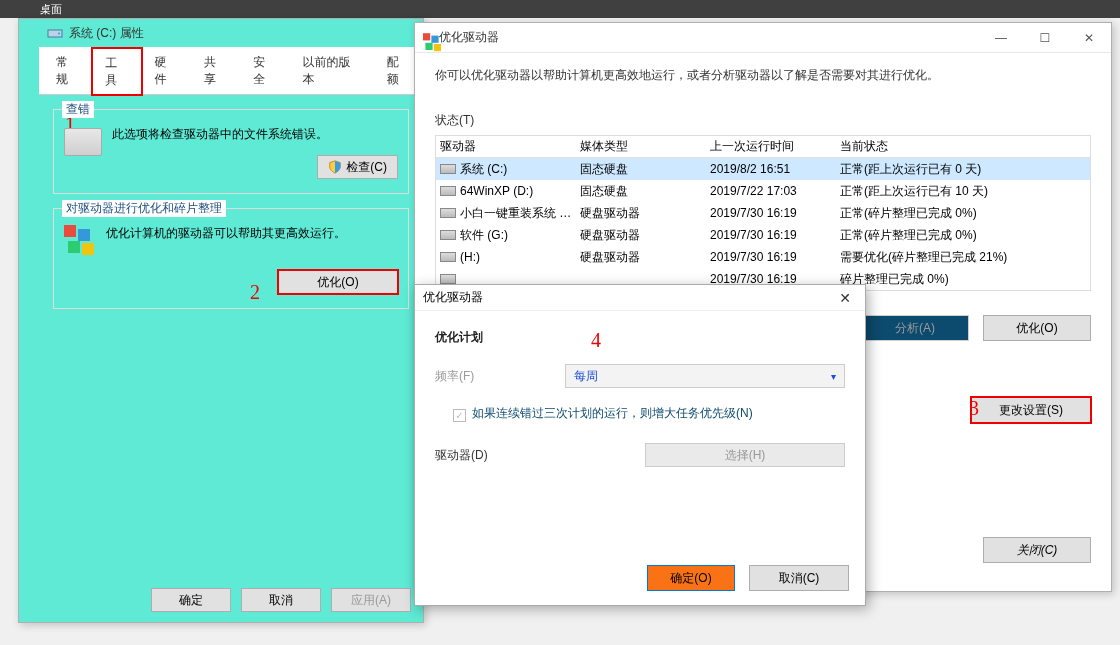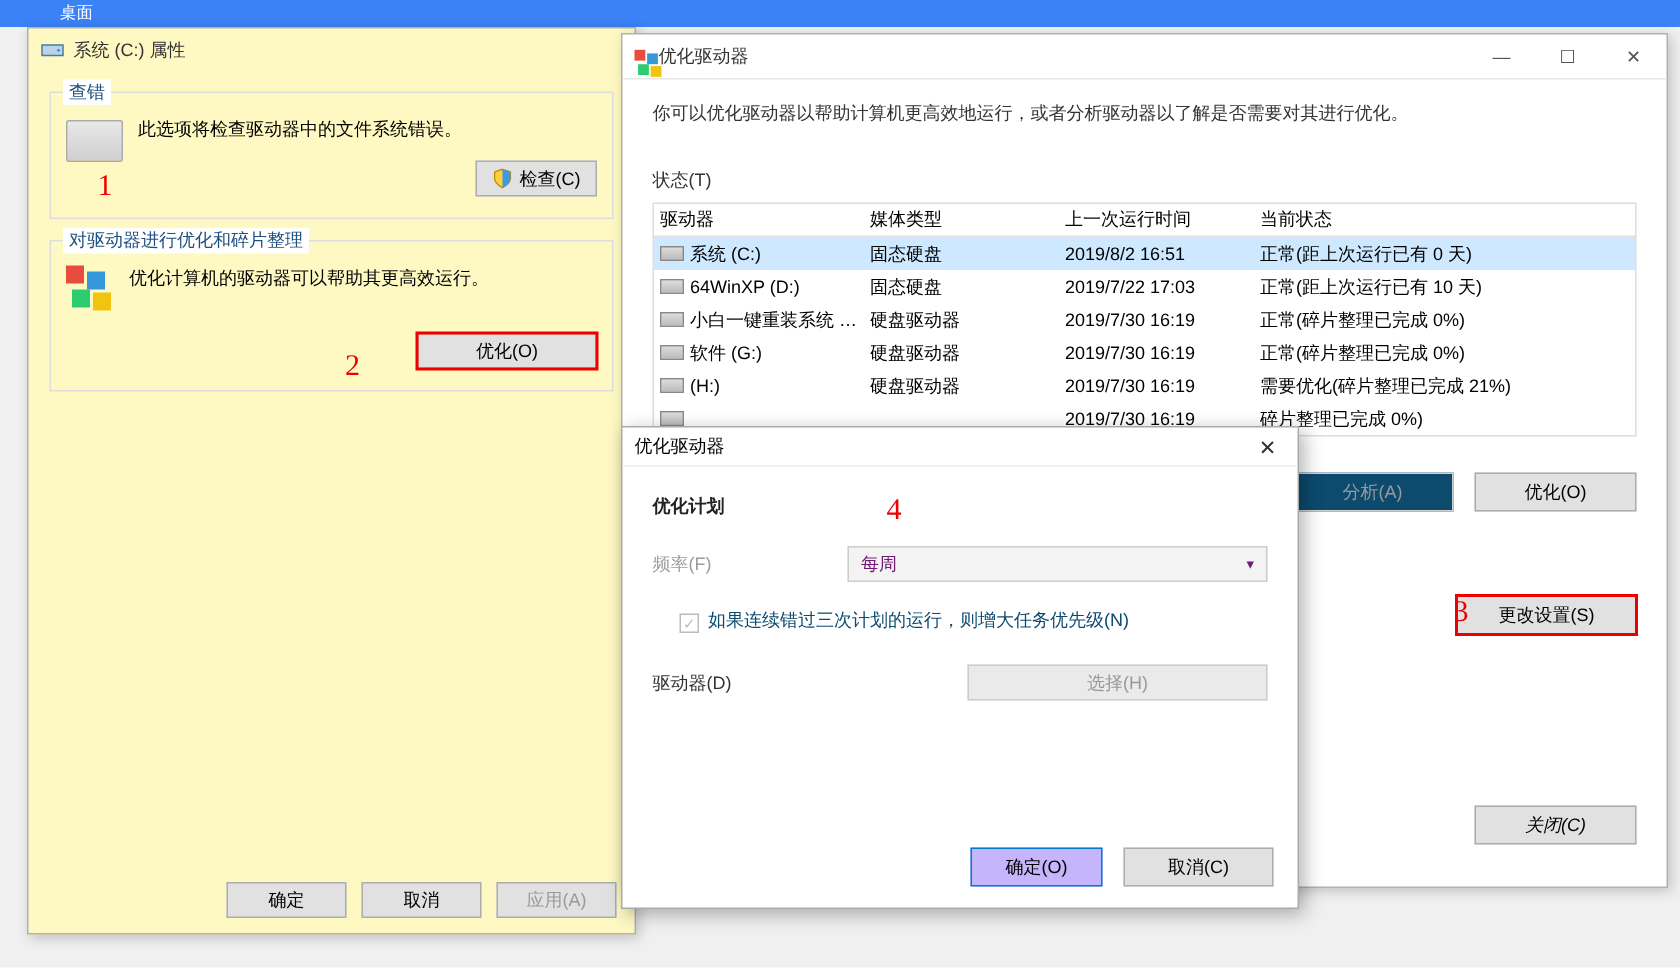--- a/index.html
+++ b/index.html
@@ -1,21 +1,21 @@
 <!DOCTYPE html>
 <html><head>
 <meta charset="utf-8">
 <style>
 * { box-sizing: border-box; margin: 0; padding: 0; font-family: "Microsoft YaHei", "Segoe UI", sans-serif; font-size: 12px; }
 body { background: #f0f0f0; width: 1120px; height: 645px; position: relative; overflow: hidden; }
 
-.desktop-bar { position: absolute; left: 0; top: 0; width: 1120px; height: 18px; background: #3b82f6; color: #fff; padding-left: 40px; font-size: 11px; line-height: 18px; }
-
-
-.dialog1 { position: absolute; left: 18px; top: 18px; width: 406px; height: 605px; background: #fef9c3; border: 1px solid #b0b0b0; box-shadow: 2px 2px 8px rgba(0,0,0,0.2); }
+.desktop-bar { position: absolute; left: 0; top: 0; width: 1120px; height: 18px; background: #404040; color: #fff; padding-left: 40px; font-size: 11px; line-height: 18px; }
+
+
+.dialog1 { position: absolute; left: 18px; top: 18px; width: 406px; height: 605px; background: #5eead4; border: 1px solid #b0b0b0; box-shadow: 2px 2px 8px rgba(0,0,0,0.2); padding-left: 20px; }
 .titlebar { height: 28px; display: flex; align-items: center; padding: 0 8px; color: #333; }
 .titlebar .drv-icon { width: 16px; height: 16px; margin-right: 6px; }
 
 .tabs { display: flex; border-bottom: 1px solid #ccc; padding-left: 4px; background: #fff; }
 .tab { padding: 6px 12px; border: 1px solid transparent; border-bottom: none; color: #333; cursor: default; }
 .tab.active { border-color: #ccc; background: #fff; position: relative; top: 1px; }
 .hl-red { outline: 2px solid #e00; outline-offset: -1px; }
 
 .group { margin: 14px; border: 1px solid #ddd; padding: 10px 10px 14px; position: relative; }
 .group-title { position: absolute; top: -9px; left: 8px; background: #fff; padding: 0 4px; color: #205080; }
@@ -72,38 +72,47 @@
 .d3-title .x { margin-left: auto; width: 24px; text-align: center; color: #333; font-size: 14px; }
 .d3-body { padding: 18px 20px; }
 .d3-heading { font-weight: bold; margin-bottom: 18px; color: #222; }
 .chk-row { display: flex; align-items: center; gap: 6px; padding: 3px 4px; margin-bottom: 14px; }
 .chk { width: 13px; height: 13px; border: 1px solid #555; background: #fff; display: inline-flex; align-items: center; justify-content: center; font-size: 10px; color: #333; }
 .chk.checked::after { content: "✓"; }
 .chk.disabled { border-color: #bbb; color: #bbb; }
 .form-row { display: flex; align-items: center; margin-bottom: 14px; }
 .form-label { width: 130px; color: #333; }
 .form-label.disabled { color: #9c9c9c; }
-.combo { flex: 1; height: 24px; border: 1px solid #ccc; background: #f3f3f3; color: #701a75; display: flex; align-items: center; justify-content: space-between; padding: 0 8px; }
+.combo { flex: 1; height: 24px; border: 1px solid #ccc; background: #f3f3f3; color: #1d4ed8; display: flex; align-items: center; justify-content: space-between; padding: 0 8px; }
 .combo .arrow { font-size: 10px; }
 .sel-btn { width: 200px; height: 24px; background: #eaeaea; border: 1px solid #ccc; color: #999; display: flex; align-items: center; justify-content: center; }
 .d3-btns { position: absolute; bottom: 14px; right: 16px; display: flex; gap: 14px; }
-.okbtn { width: 88px; height: 26px; border: 1px solid #0078d7; background: #c4b5fd; display: inline-flex; align-items: center; justify-content: center; }
+.okbtn { width: 88px; height: 26px; border: 1px solid #0078d7; background: #f97316; display: inline-flex; align-items: center; justify-content: center; }
 </style>
 </head>
 <body>
 
 <div class="desktop-bar">桌面</div>
 
 <div class="dialog1">
   <div class="titlebar">
     <svg class="drv-icon" viewBox="0 0 16 16">
         <rect x="1" y="5" width="14" height="7" fill="#b8d4e8" stroke="#4a7aa0"></rect>
         <circle cx="12" cy="8.5" r="1" fill="#4a90d0"></circle>
       </svg>
     <span>系统 (C:) 属性</span>
+  </div>
+  <div class="tabs">
+    <div class="tab">常规</div>
+    <div class="tab active hl-red">工具</div>
+    <div class="tab">硬件</div>
+    <div class="tab">共享</div>
+    <div class="tab">安全</div>
+    <div class="tab">以前的版本</div>
+    <div class="tab">配额</div>
   </div>
 
   <div class="anno-num" style="left:46px; top:94px;">1</div>
 
   <div class="group">
     <span class="group-title">查错</span>
     <div class="group-body">
       <div class="drive-img"></div>
       <div style="flex:1">
         <div>此选项将检查驱动器中的文件系统错误。</div>

